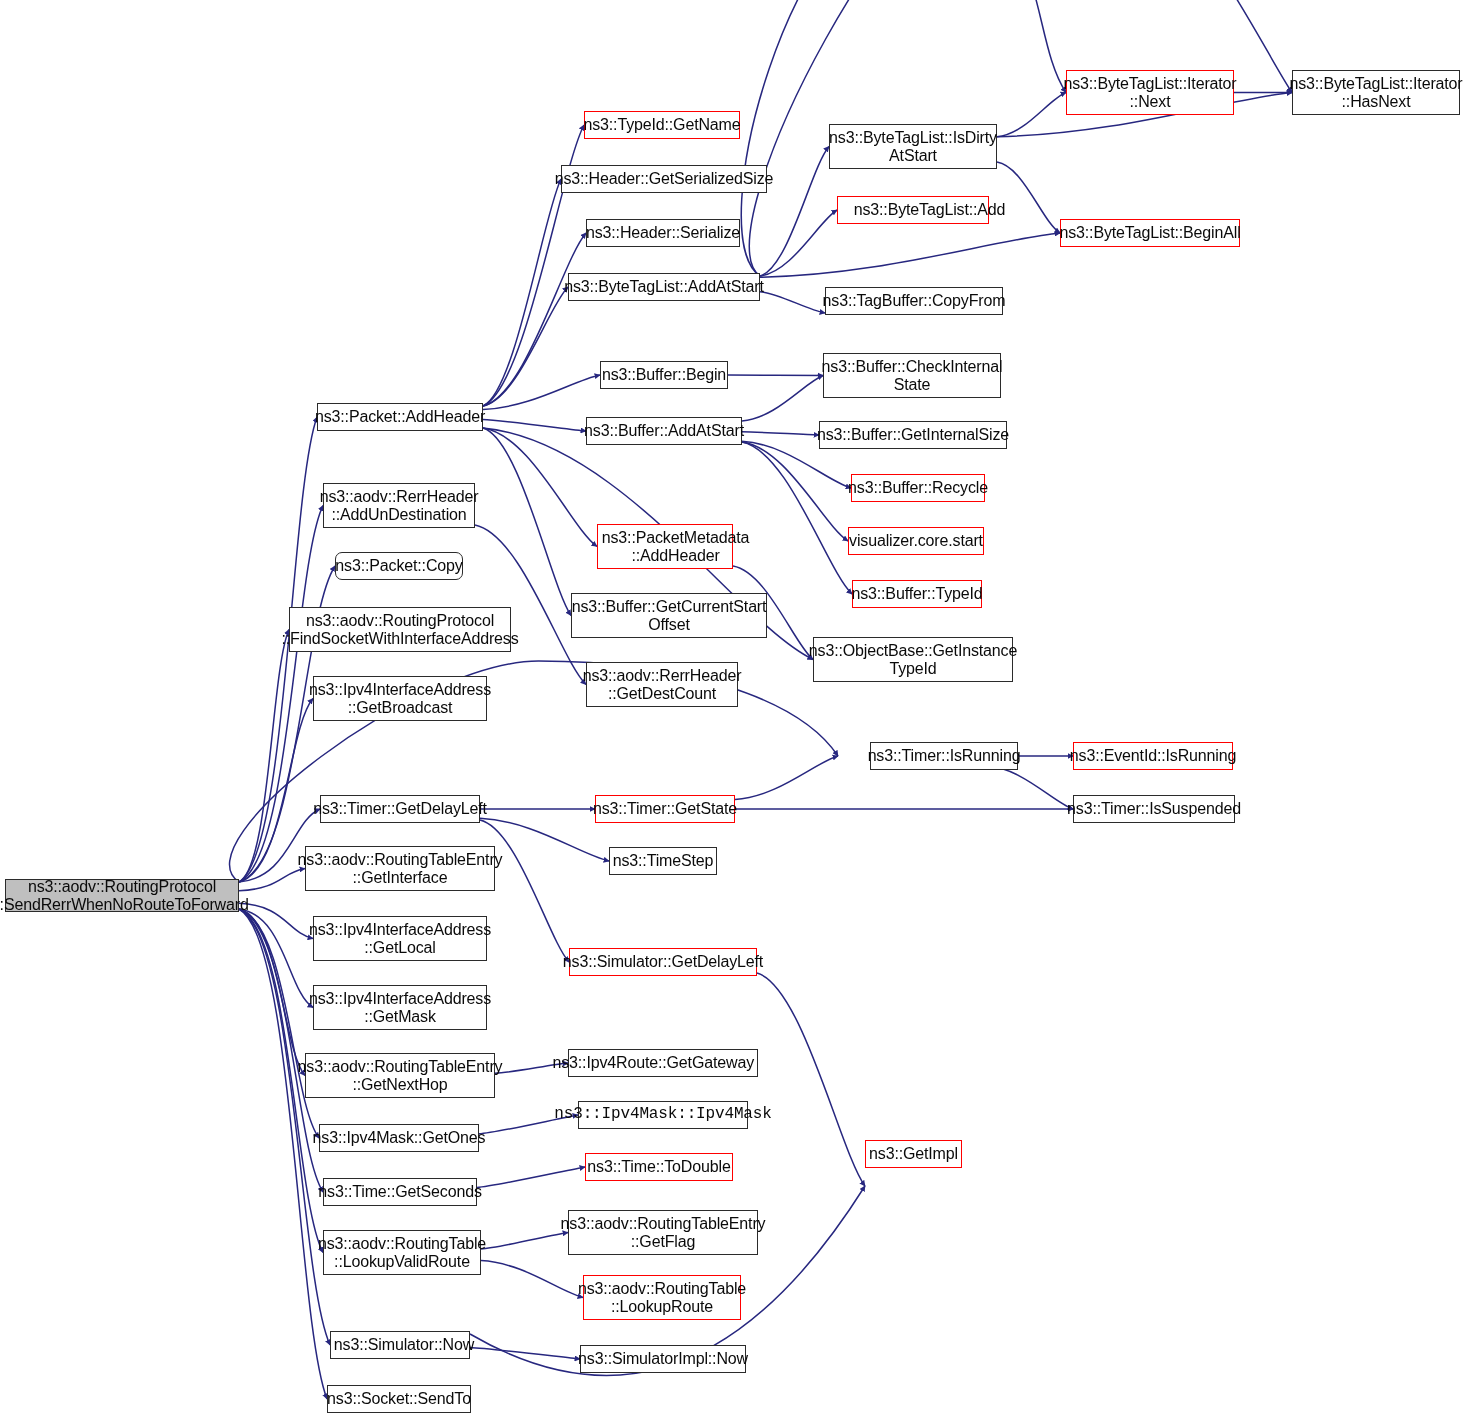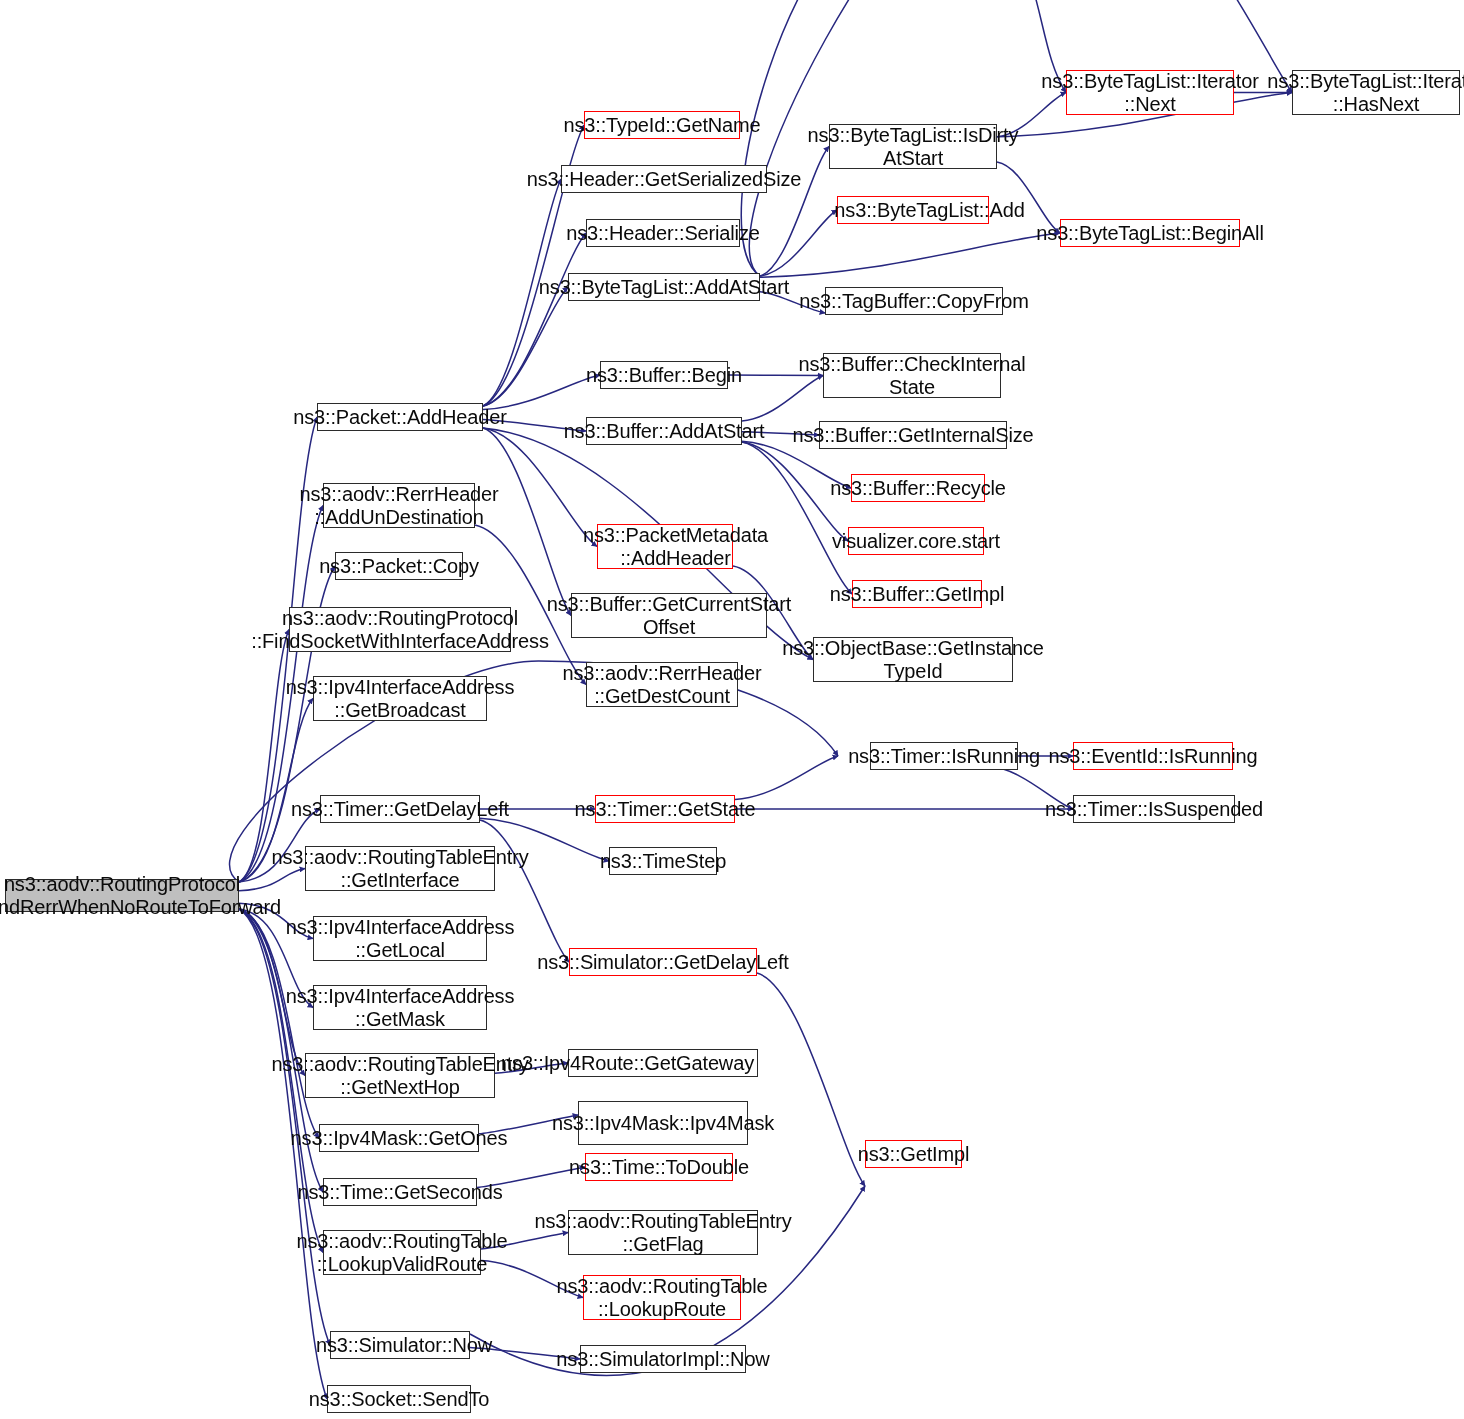--- a/index.html
+++ b/index.html
@@ -1,21 +1,21 @@
 <!DOCTYPE html>
 <html><head>
 <meta charset="utf-8">
 <style>
   html,body{margin:0;padding:0;background:#ffffff;}
   body{font-family:"Liberation Sans", sans-serif;}
   #canvas{position:relative;width:1464px;height:1419px;background:#fff;overflow:hidden;}
   svg{position:absolute;left:0;top:0;width:1464px;height:1419px;}
   .nodebox{position:absolute;box-sizing:border-box;display:flex;align-items:center;justify-content:center;
            text-align:center;line-height:1.12;background:#ffffff;border:1px solid #2b2b2b;
-           font-size:20px;color:#0a0a0a;letter-spacing:-0.15px;padding:0 3px;}
+           font-size:16px;color:#0a0a0a;letter-spacing:-0.15px;padding:0 3px;}
   .nodebox.red{border:1.6px solid #ff0000;}
   .nodebox.root{background:#bfbfbf;border:1px solid #2b2b2b;}
   .nodebox span{display:block;white-space:pre-line;}
 </style>
 </head>
 <body>
 
 <div id="canvas">
   <svg id="edges" xmlns="http://www.w3.org/2000/svg">
       <defs>
@@ -136,31 +136,31 @@
       <div class="nodebox" style="left: 819px; top: 421px; width: 188px; height: 28px;">
         <span>ns3::Buffer::GetInternalSize</span>
       </div>
       <div class="nodebox red" style="left: 851px; top: 474px; width: 134px; height: 28px;">
         <span>ns3::Buffer::Recycle</span>
       </div>
       <div class="nodebox red" style="left: 848px; top: 527px; width: 136px; height: 28px;">
         <span>visualizer.core.start</span>
       </div>
       <div class="nodebox red" style="left: 852px; top: 580px; width: 130px; height: 28px;">
-        <span>ns3::Buffer::GetImpl</span>
+        <span>ns3::Buffer::TypeId</span>
       </div>
       <div class="nodebox" style="left: 813px; top: 637px; width: 200px; height: 45px;">
         <span>ns3::ObjectBase::GetInstance
 TypeId</span>
       </div>
       <div class="nodebox" style="left: 323px; top: 483px; width: 152px; height: 45px;">
         <span>ns3::aodv::RerrHeader
 ::AddUnDestination</span>
       </div>
-      <div class="nodebox" style="left: 335px; top: 552px; width: 128px; height: 28px;">
+      <div class="nodebox" style="left: 335px; top: 552px; width: 128px; height: 28px; border-radius: 7px;">
         <span>ns3::Packet::Copy</span>
       </div>
       <div class="nodebox" style="left: 289px; top: 607px; width: 222px; height: 45px;">
         <span>ns3::aodv::RoutingProtocol
 ::FindSocketWithInterfaceAddress</span>
       </div>
       <div class="nodebox" style="left: 313px; top: 676px; width: 174px; height: 45px;">
         <span>ns3::Ipv4InterfaceAddress
 ::GetBroadcast</span>
       </div>
@@ -212,21 +212,21 @@
       <div class="nodebox" style="left: 305px; top: 1053px; width: 190px; height: 45px;">
         <span>ns3::aodv::RoutingTableEntry
 ::GetNextHop</span>
       </div>
       <div class="nodebox" style="left: 568px; top: 1049px; width: 190px; height: 28px; justify-content: flex-end;">
         <span>ns3::Ipv4Route::GetGateway</span>
       </div>
       <div class="nodebox" style="left: 319px; top: 1124px; width: 160px; height: 28px;">
         <span>ns3::Ipv4Mask::GetOnes</span>
       </div>
-      <div class="nodebox" style="left: 578px; top: 1101px; width: 170px; height: 44px;">
+      <div class="nodebox" style="left: 578px; top: 1101px; width: 170px; height: 28px; font-family: Liberation Mono, monospace;">
         <span>ns3::Ipv4Mask::Ipv4Mask</span>
       </div>
       <div class="nodebox" style="left: 323px; top: 1178px; width: 154px; height: 28px;">
         <span>ns3::Time::GetSeconds</span>
       </div>
       <div class="nodebox red" style="left: 585px; top: 1153px; width: 148px; height: 28px;">
         <span>ns3::Time::ToDouble</span>
       </div>
       <div class="nodebox" style="left: 323px; top: 1230px; width: 158px; height: 45px;">
         <span>ns3::aodv::RoutingTable

